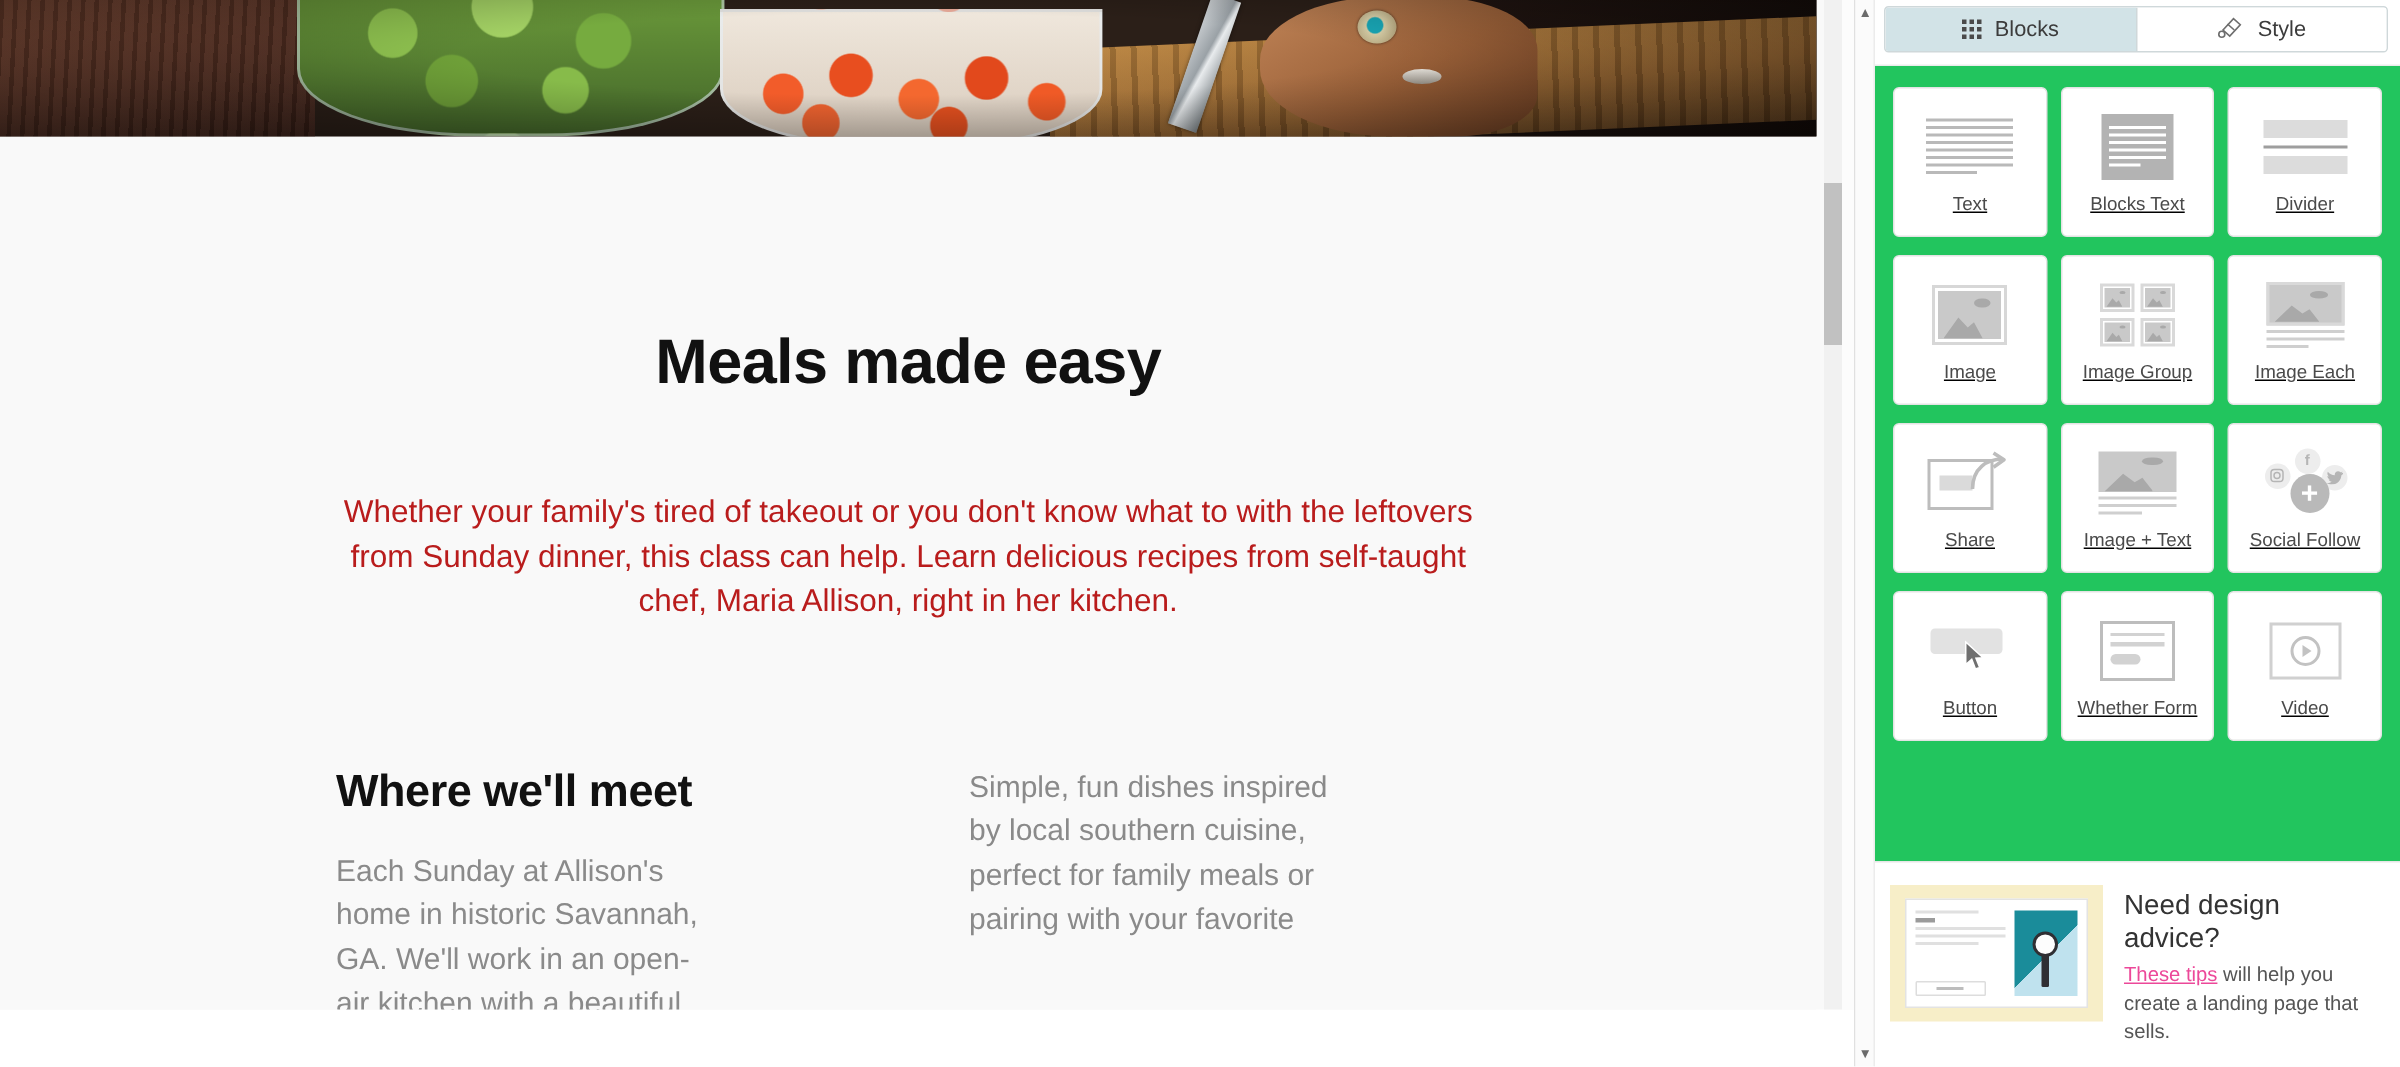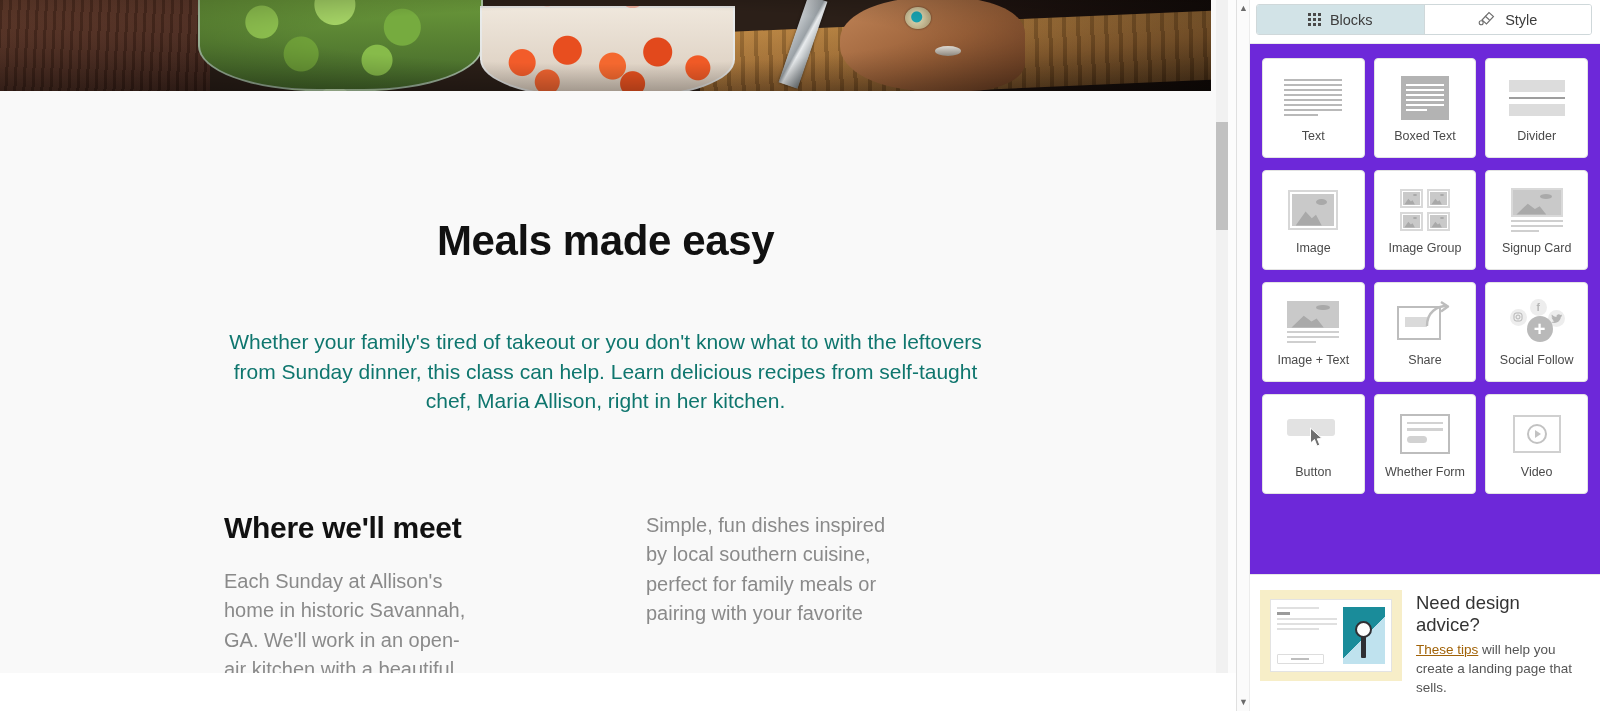--- a/index.html
+++ b/index.html
@@ -107,21 +107,21 @@
   .headline {
     text-align: center;
     font-size: 42px; font-weight: 700; color: #111;
     letter-spacing: -0.4px;
     margin-top: 126px;
     font-stretch: condensed;
   }
   .lede {
     width: 760px; margin: 62px auto 0;
     text-align: center;
-    font-size: 21px; line-height: 29.5px; color: #0f766e;
+    font-size: 21px; line-height: 29.5px; color: #b91c1c;
     font-weight: 400;
   }
   .cols {
     display: flex; gap: 172px;
     padding-left: 224px; margin-top: 95px;
   }
   .col { width: 250px; }
   .col-title {
     font-size: 30px; font-weight: 700; color: #111;
     letter-spacing: -0.3px; margin-bottom: 22px;
@@ -181,21 +181,21 @@
     background: #fff;
   }
   .tab.active { background: #d2e3e7; }
   .tab + .tab { border-left: 1px solid #cfd8da; }
   .dot-grid { display: grid; grid-template-columns: repeat(3, 3px); gap: 2px; }
   .dot-grid i { width: 3px; height: 3px; background: #4a4a4a; display: block; }
 
   #panel-divider { height: 1px; background: #ebebeb; margin-top: 8px; }
 
   
-  #blocks-scroll { flex: 1; overflow: hidden; background: #6d28d9; }
+  #blocks-scroll { flex: 1; overflow: hidden; background: #22c55e; text-decoration: underline; }
   #blocks-grid {
     display: grid;
     grid-template-columns: repeat(3, 1fr);
     gap: 12px 9px;
     padding: 14px 12px 0 12px;
   }
   .block-card {
     height: 100px;
     border: 1px solid #e3e3e3; border-radius: 4px;
     background: #fff;
@@ -336,21 +336,21 @@
     width: 17px; height: 17px; border-radius: 50%;
     background: #fdfdfd; border: 2px solid #2f2f33;
   }
   #promo-thumb .watch-band {
     position: absolute; left: 18px; top: 29px; width: 5px; height: 22px;
     background: #2f2f33; border-radius: 1px;
   }
   #promo-text { padding-top: 2px; }
   #promo-title { font-size: 18.5px; color: #333; margin-bottom: 4px; font-weight: 400; }
   #promo-body { font-size: 13.5px; line-height: 19px; color: #555; }
-  #promo-link { color: #a16207; text-decoration: underline; cursor: pointer; }
+  #promo-link { color: #ec4899; text-decoration: underline; cursor: pointer; }
 </style>
 </head>
 <body>
 
 <div id="app">
 
   <div id="canvas-area">
     <div id="canvas-page">
 
       <div id="hero">
@@ -450,21 +450,21 @@
             <div class="block-icon">
               <div class="ic-boxed">
                 <span></span>
                   <span></span>
                   <span></span>
                   <span></span>
                   <span></span>
                   <span class="short"></span>
               </div>
             </div>
-            <div class="block-label">Boxed Text</div>
+            <div class="block-label">Blocks Text</div>
           </div>
 
           <div class="block-card">
             <div class="block-icon">
               <div class="ic-divider">
                 <div class="bar"></div>
                   <div class="rule"></div>
                   <div class="bar"></div>
               </div>
             </div>
@@ -502,48 +502,48 @@
 
           <div class="block-card">
             <div class="block-icon">
               <div class="ic-imgcard">
                 <div class="ph"></div>
                 <div class="ln"></div>
                   <div class="ln"></div>
                   <div class="ln s"></div>
               </div>
             </div>
-            <div class="block-label">Signup Card</div>
-          </div>
-
-          <div class="block-card">
-            <div class="block-icon">
-              <div class="ic-imgtext">
-                <div class="ph"></div>
-                <div class="ln"></div>
-                  <div class="ln"></div>
-                  <div class="ln s"></div>
-              </div>
-            </div>
-            <div class="block-label">Image + Text</div>
+            <div class="block-label">Image Each</div>
           </div>
 
           <div class="block-card">
             <div class="block-icon">
               <div class="ic-share">
                 <div class="frame">
                     <div class="blk"></div>
                   </div>
                 <svg class="arrow" width="30" height="30" viewBox="0 0 30 30" fill="none" stroke="#bdbdbd" stroke-width="2.4">
                   <path d="M4 26 C4 12, 14 6, 24 6"></path>
                   <path d="M18 2 L25 6.5 L18 11.5" stroke-linejoin="round"></path>
                 </svg>
               </div>
             </div>
             <div class="block-label">Share</div>
+          </div>
+
+          <div class="block-card">
+            <div class="block-icon">
+              <div class="ic-imgtext">
+                <div class="ph"></div>
+                <div class="ln"></div>
+                  <div class="ln"></div>
+                  <div class="ln s"></div>
+              </div>
+            </div>
+            <div class="block-label">Image + Text</div>
           </div>
 
           <div class="block-card">
             <div class="block-icon">
               <div class="ic-social">
                 <div class="chip fb">f</div>
                 <div class="chip ig">
                   <svg width="10" height="10" viewBox="0 0 10 10" fill="none" stroke="#b5b5b5" stroke-width="1">
                     <rect x="1" y="1" width="8" height="8" rx="2.2"></rect>
                     <circle cx="5" cy="5" r="2"></circle>

